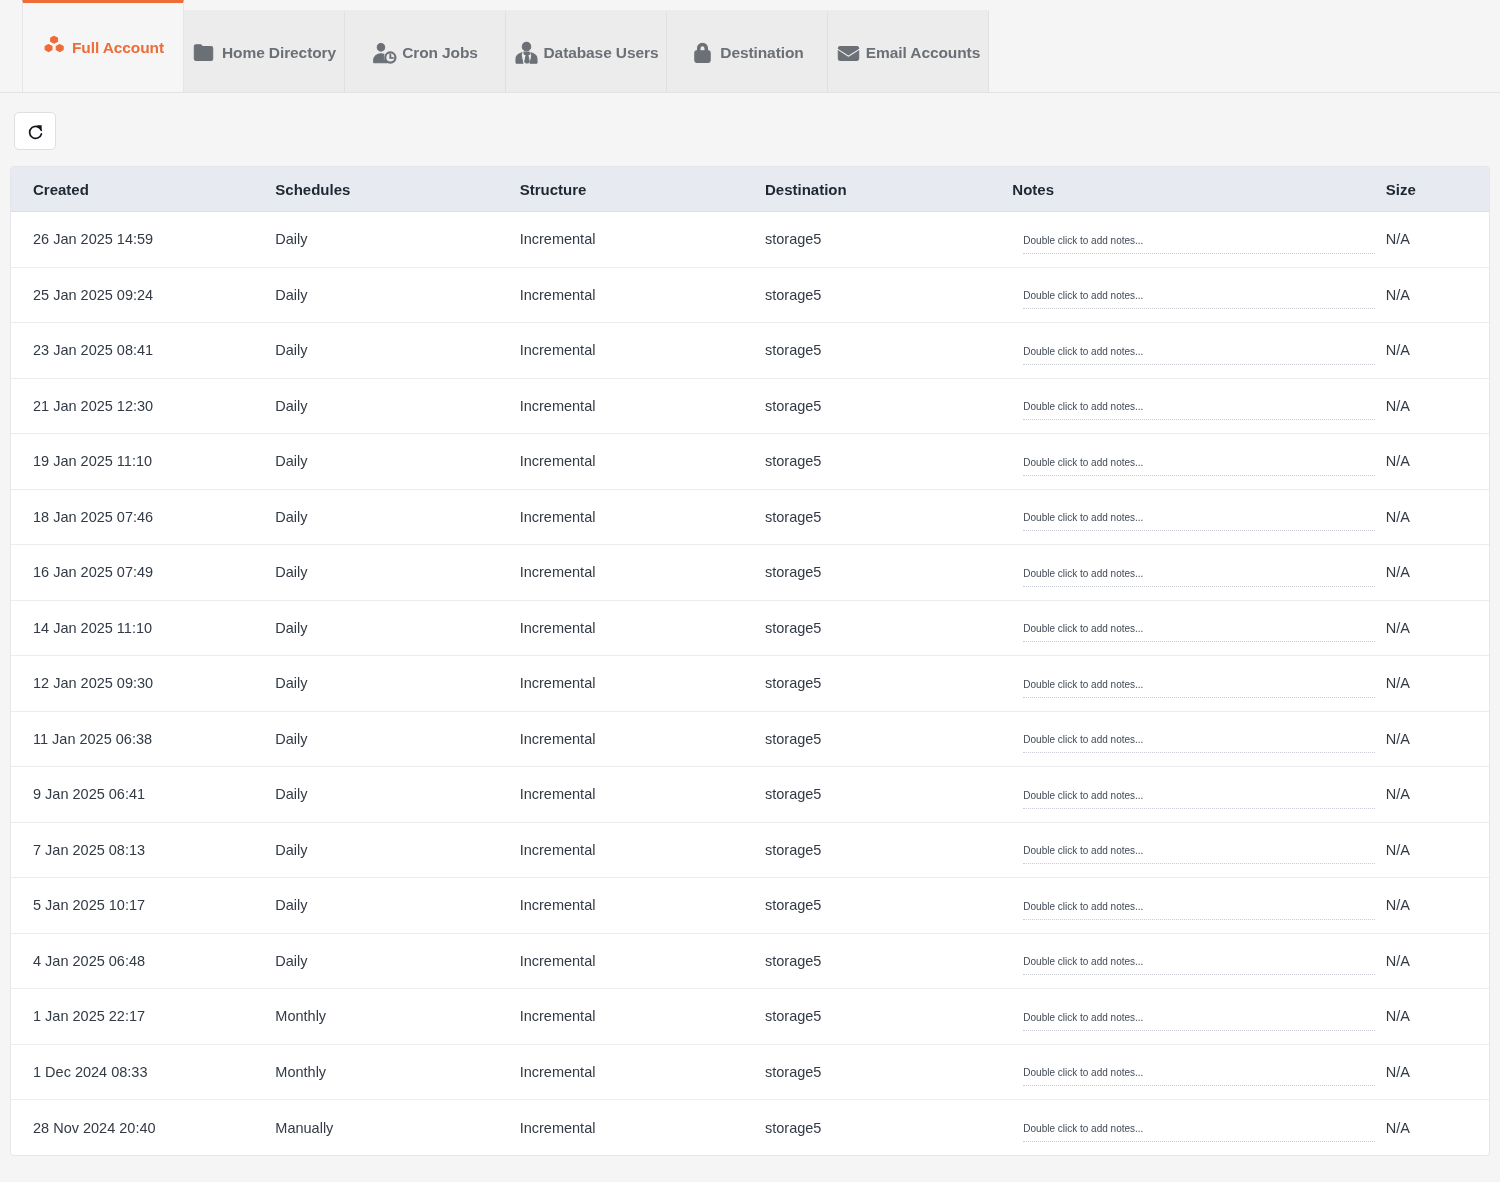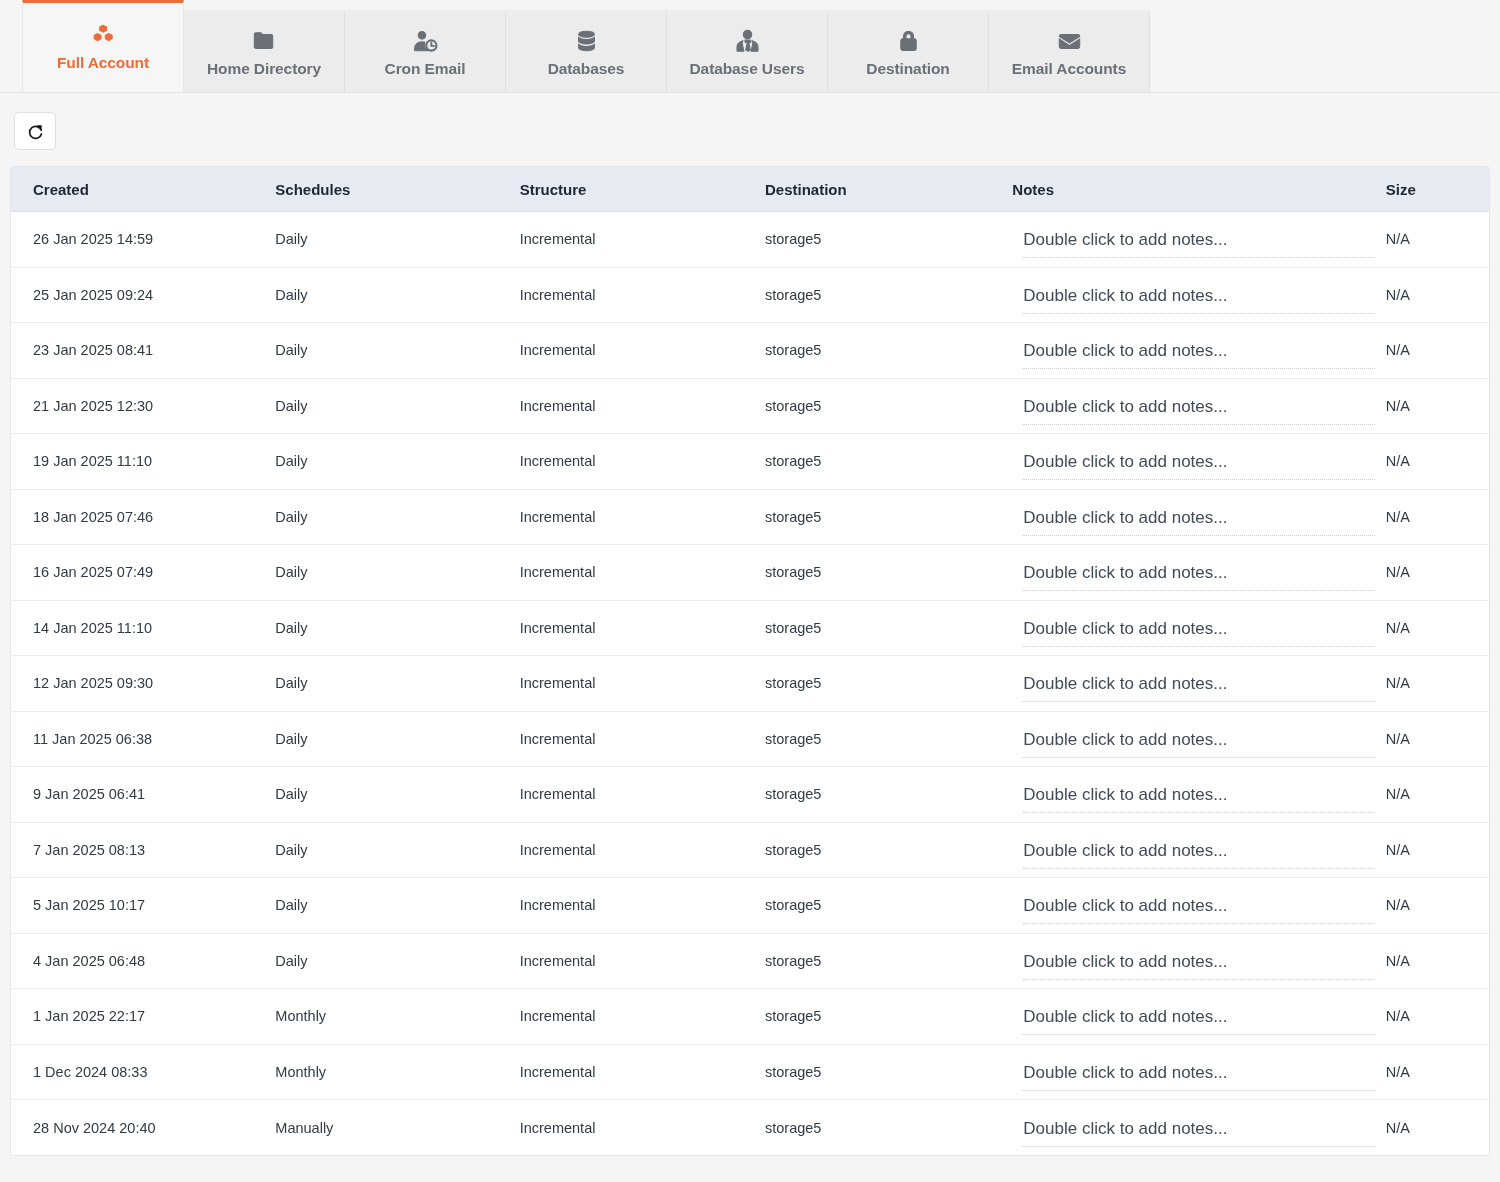--- a/index.html
+++ b/index.html
@@ -24,21 +24,21 @@
     border-bottom: 1px solid #e3e3e5;
   }
   .tab {
     width: 162px;
     height: 82px;
     background: #ececec;
     border-left: 1px solid #e0e0e2;
     border-right: 1px solid #e0e0e2;
     border-top: 4px solid transparent;
     display: flex;
-    flex-direction: column;
+    flex-direction: row;
     align-items: center;
     justify-content: center;
     gap: 5px;
     cursor: pointer;
     color: #6b7076;
     position: relative;
     margin-right: -1px;
   }
   .tab .tab-label {
     font-size: 15.5px;
@@ -119,21 +119,21 @@
   .c-notes     { width: 370px; padding-left: 14px !important; }
   .c-size      { width: 120px; padding-left: 17px !important; }
 
   
   .note-field {
     display: block;
     margin: 0 0 0 11px;
     padding: 4px 0 7px 0;
     width: 352px;
     color: #414a56;
-    font-size: 17px;
+    font-size: 10px;
     border-bottom: 1px dotted #c9ccd3;
     cursor: text;
     position: relative;
     top: 3px;
     white-space: nowrap;
     overflow: hidden;
   }
 </style>
 </head>
 <body>
@@ -157,31 +157,21 @@
     </div>
     <div class="tab">
       <span class="tab-icon">
         <svg width="25" height="25" viewBox="0 0 24 24" aria-hidden="true" stroke="currentColor" style="fill: rgb(107, 112, 118); stroke: rgb(107, 112, 118);">
           <circle cx="8.6" cy="6.1" r="3.6"></circle>
           <path d="M1.6 18.6c0-3.8 3.1-6.4 7-6.4 1 0 2 .2 2.8.5a6.1 6.1 0 0 0 3.4 8.2H2.2a.6.6 0 0 1-.6-.6z"></path>
           <circle cx="17.6" cy="15.9" r="4.9" fill="none" stroke-width="2.1"></circle>
           <path d="M17.6 13.1v3.1h2.5" fill="none" stroke-width="1.8" stroke-linecap="round"></path>
         </svg>
       </span>
-      <span class="tab-label">Cron Email</span>
-    </div>
-    <div class="tab">
-      <span class="tab-icon">
-        <svg width="25" height="25" viewBox="0 0 24 24" aria-hidden="true" stroke="currentColor" style="fill: rgb(107, 112, 118); stroke: rgb(107, 112, 118);">
-          <ellipse cx="12" cy="5" rx="7.6" ry="2.9"></ellipse>
-          <path d="M4.4 8.1v3.3c0 1.6 3.4 2.9 7.6 2.9s7.6-1.3 7.6-2.9V8.1c-1.6 1.3-4.5 2-7.6 2s-6-.7-7.6-2z"></path>
-          <path d="M4.4 14.7V18c0 1.6 3.4 2.9 7.6 2.9s7.6-1.3 7.6-2.9v-3.3c-1.6 1.3-4.5 2-7.6 2s-6-.7-7.6-2z"></path>
-        </svg>
-      </span>
-      <span class="tab-label">Databases</span>
+      <span class="tab-label">Cron Jobs</span>
     </div>
     <div class="tab">
       <span class="tab-icon">
         <svg width="25" height="25" viewBox="0 0 24 24" aria-hidden="true" stroke="currentColor" style="fill: rgb(107, 112, 118); stroke: rgb(107, 112, 118);">
           <circle cx="12" cy="5.4" r="4.1"></circle>
           <path d="M9.6 10.6h4.8l1 1.9-2.1.9 1.4 6.6-1.3 1.2h-1.8l-1.3-1.2 1.4-6.6-2.1-.9z"></path>
           <path d="M7.5 11.3 5 12.5c-1.9.9-3.1 2.8-3.1 4.9v3.2c0 .4.3.7.7.7h5.9l-1.6-7.8zM16.5 11.3l2.5 1.2c1.9.9 3.1 2.8 3.1 4.9v3.2c0 .4-.3.7-.7.7h-5.9l1.6-7.8z"></path>
         </svg>
       </span>
       <span class="tab-label">Database Users</span>

